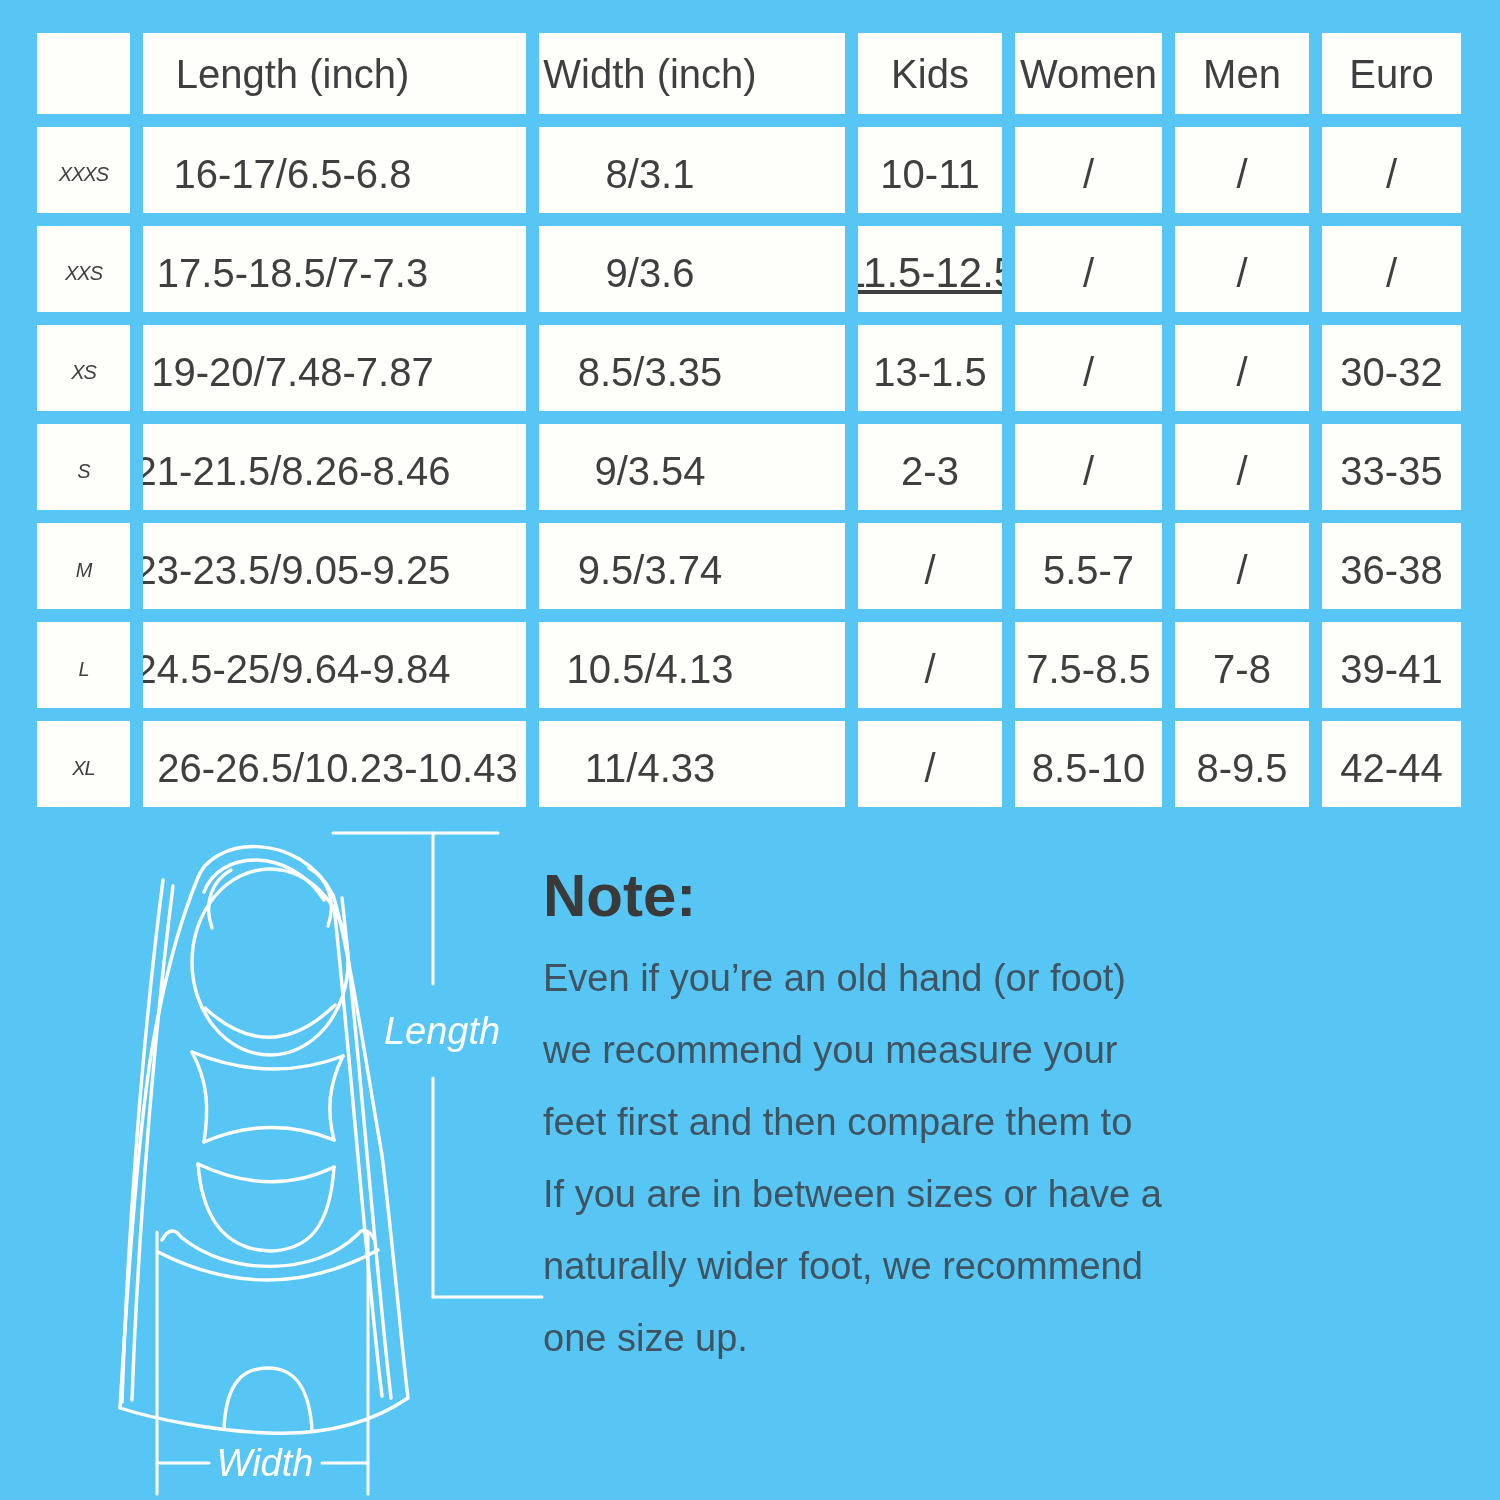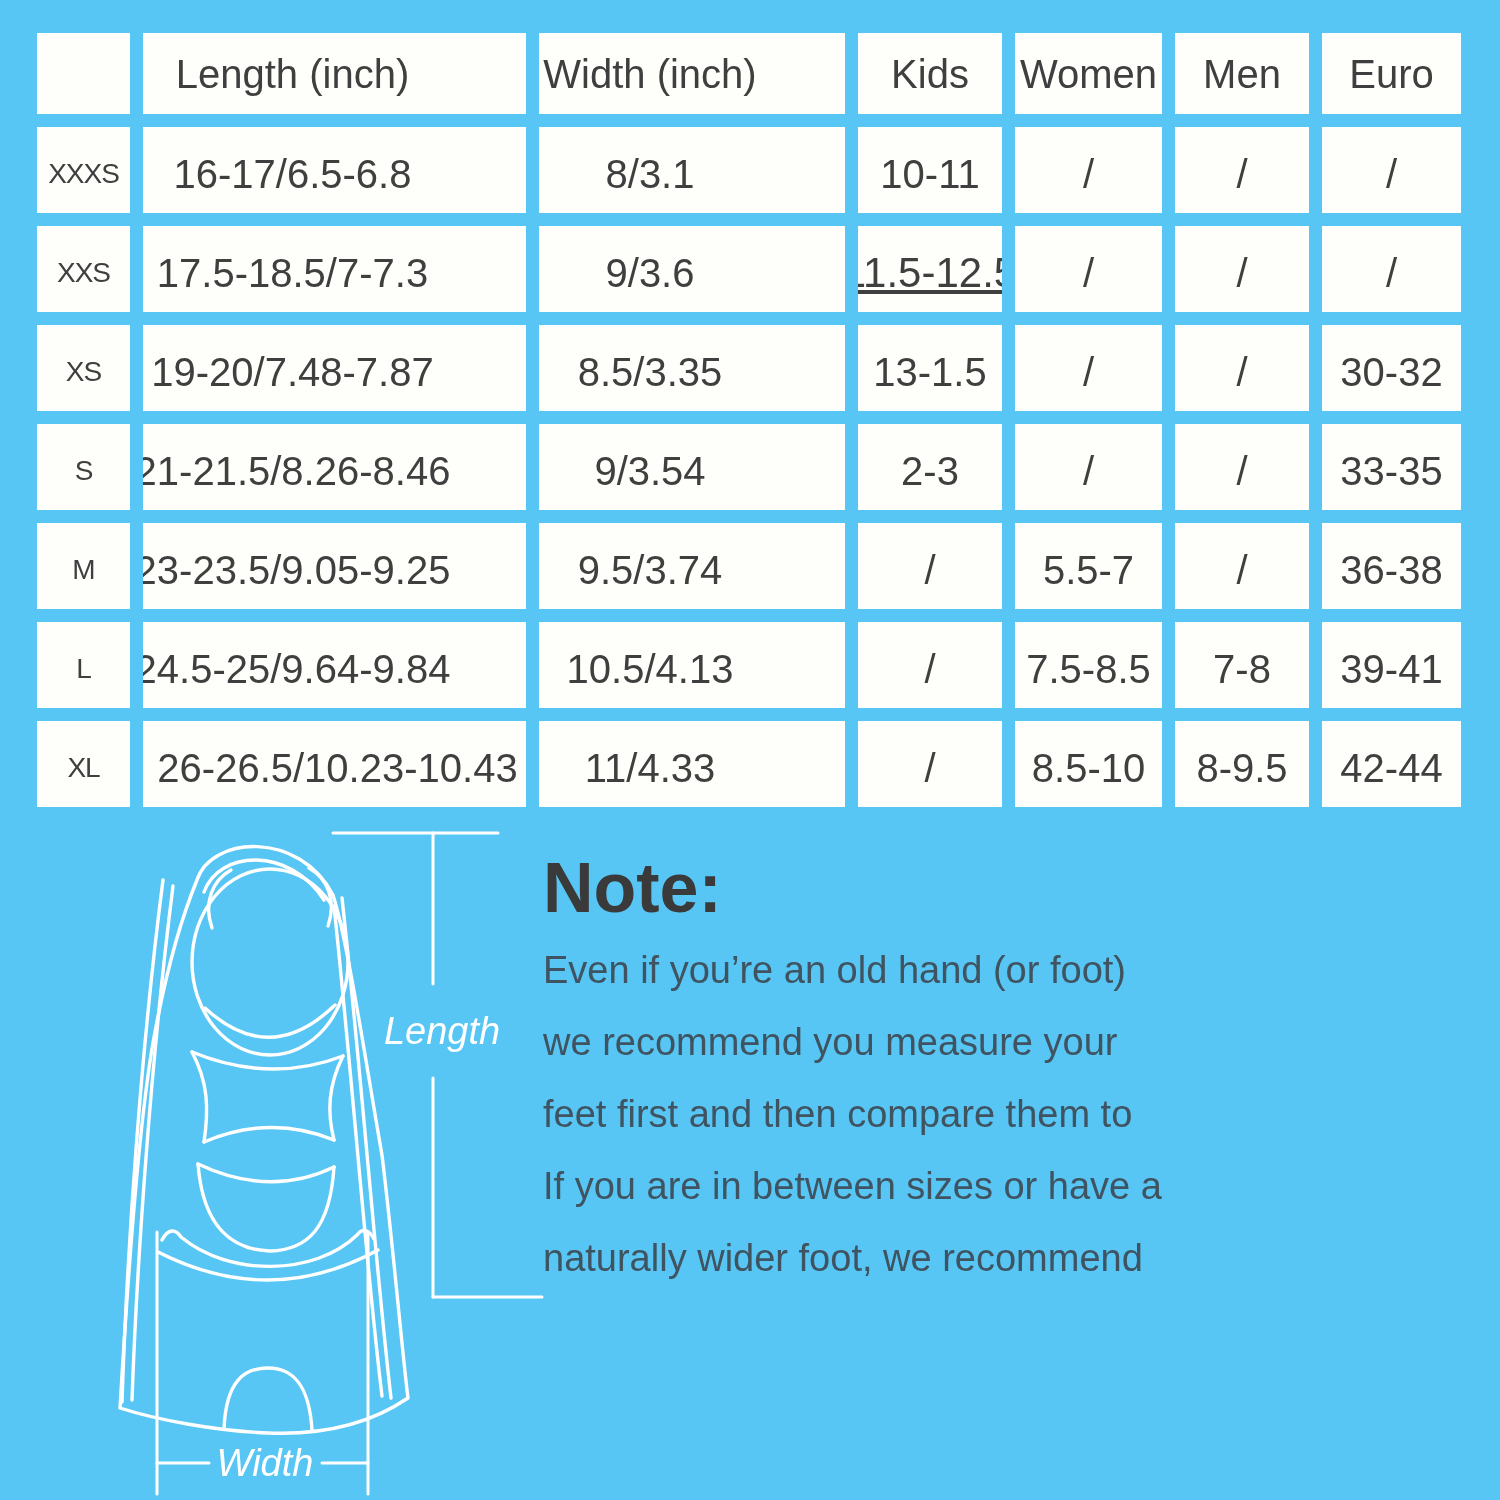--- a/index.html
+++ b/index.html
@@ -24,39 +24,39 @@
     color:#3f3f3f;
     display:flex;align-items:center;justify-content:center;
     font-size:40px;
     line-height:1;
     box-sizing:border-box;
     padding-top:7px;
     white-space:nowrap;
     overflow:hidden;
   }
   .cell.hdr{padding-top:0;}
-  .cell.lbl{font-size:28px;letter-spacing:-1px;}
+  .cell.lbl{font-size:20px;letter-spacing:-1px;font-style:italic;}
   .cell.shift{padding-right:84px;}   
   .cell.tight{padding-right:0;padding-left:6px;}
   .cell.small{font-size:42px;text-decoration:underline;}
   
   .diagram{position:absolute;left:37px;top:820px;width:520px;height:680px;font-style:italic;}
   .diagram svg{display:block;}
   .dim-label{
     font-family:"Liberation Sans","DejaVu Sans",sans-serif;
     font-size:38px;fill:#ffffff;
   }
   
   .note{
     position:absolute;left:543px;top:856px;width:660px;
     color:#3f5360;
   }
   .note-heading{
-    font-size:70px;font-weight:bold;color:#3a3a3a;
-    line-height:64px;margin:0 0 14px 0;
+    font-size:60px;font-weight:bold;color:#3a3a3a;
+    line-height:64px;margin:8px 0 14px 0;
   }
   .note-line{
     font-size:38px;line-height:72px;white-space:nowrap;
   }
 </style>
 </head>
 <body>
 
 <div class="canvas">
 
@@ -185,15 +185,16 @@
     </svg>
   </div>
 
   <div class="note">
     <div class="note-heading">Note:</div>
     <div class="note-line">Even if you’re an old hand (or foot)</div>
     <div class="note-line">we recommend you measure your</div>
     <div class="note-line">feet first and then compare them to</div>
     <div class="note-line">If you are in between sizes or have a</div>
     <div class="note-line">naturally wider foot, we recommend</div>
+    <div class="note-line">one size up.</div>
   </div>
 
 </div>
 
 </body></html>

